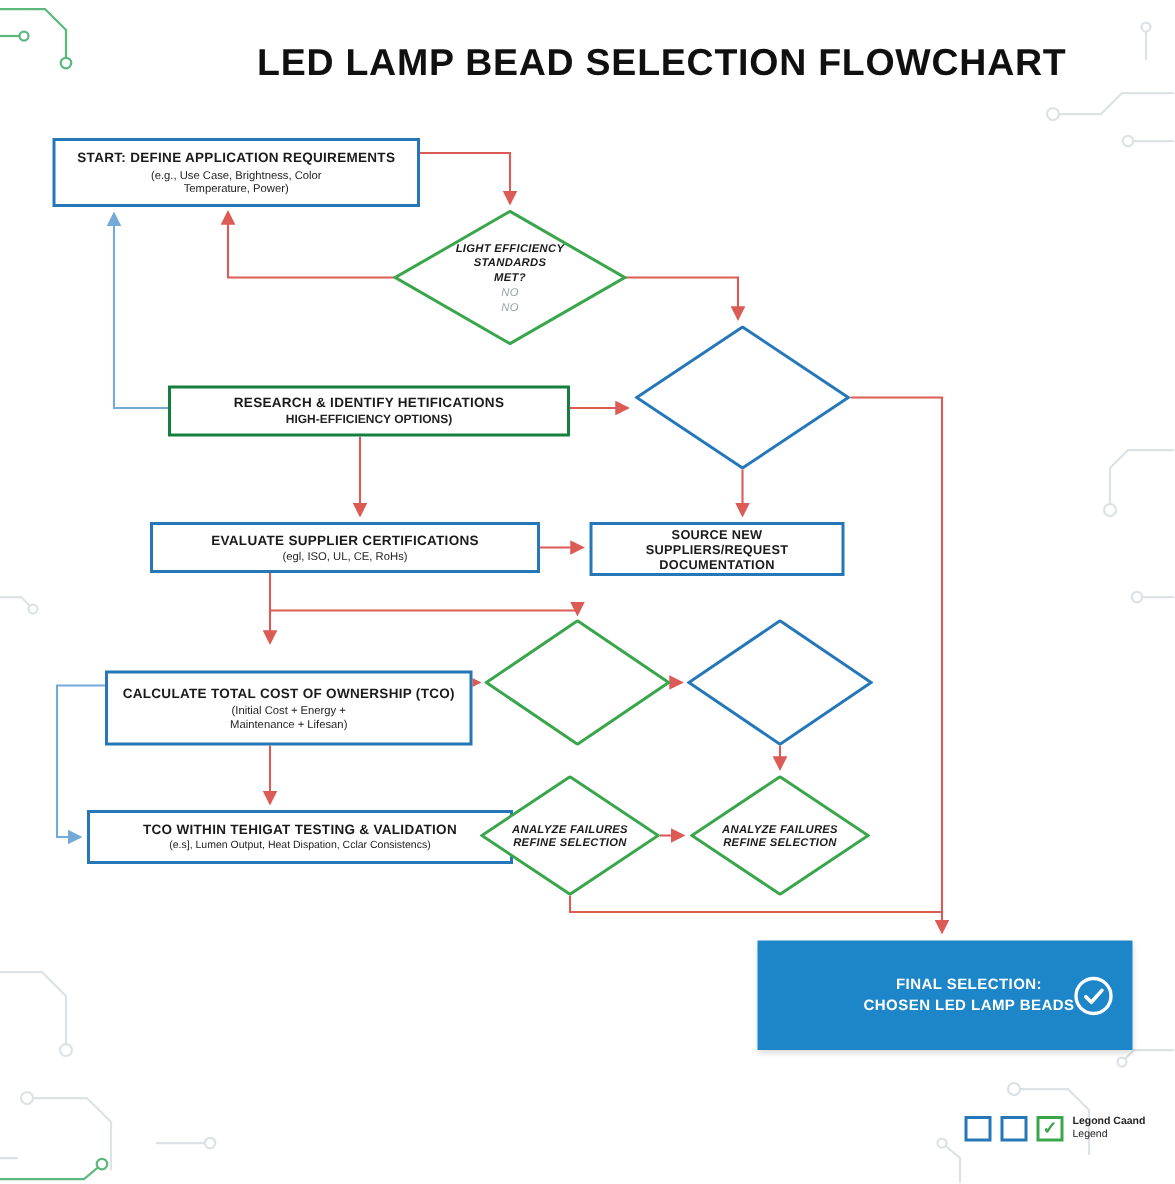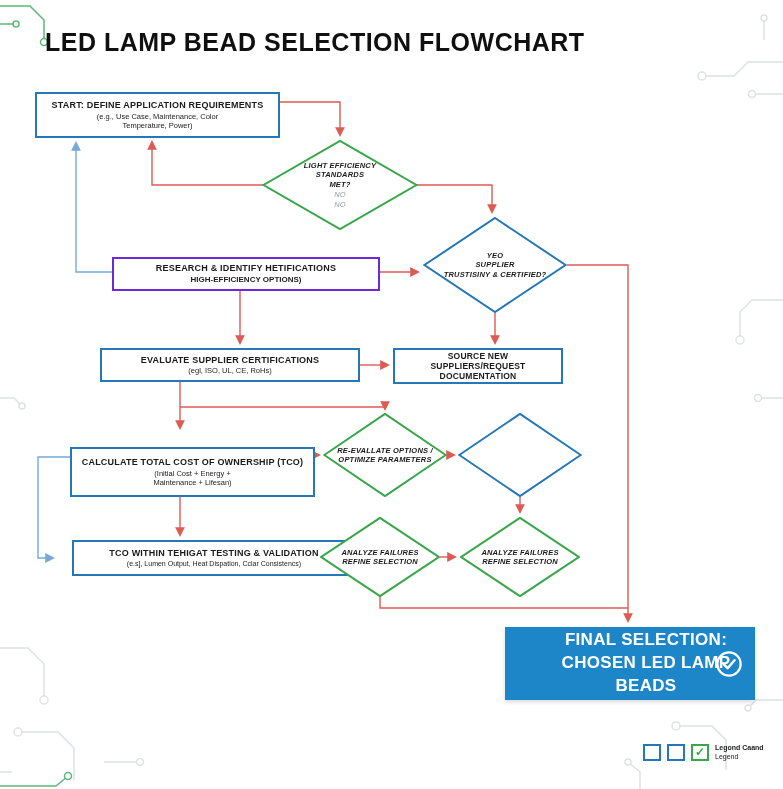--- a/index.html
+++ b/index.html
@@ -10,31 +10,31 @@
   #bg-svg{position:absolute;left:0;top:0;width:783px;height:789px;z-index:0;}
   .trace{fill:none;stroke:#dde2e6;stroke-width:1.5;}
   .trace-dot{fill:#ffffff;stroke:#dde2e6;stroke-width:1.5;}
   .trace.green{stroke:#5cb87c;}
   .trace-dot.green{stroke:#5cb87c;}
   .arrow{fill:none;stroke-width:1.4;}
   .arrow.red{stroke:#dd5b55;}
   .arrow.blue{stroke:#74a9d8;}
 
   .page-title{
-    position:absolute;left:0;top:28px;width:711px;text-align:left;
-    font-size:25px;font-weight:800;letter-spacing:.5px;color:#101010;z-index:2;margin-left:45px;
+    position:absolute;left:0;top:28px;width:711px;text-align:right;
+    font-size:25px;font-weight:800;letter-spacing:.5px;color:#101010;z-index:2;
   }
 
   .node{
     position:absolute;z-index:2;box-sizing:border-box;background:#ffffff;
     display:flex;flex-direction:column;align-items:center;justify-content:center;
     text-align:center;padding:3px 6px;line-height:1.2;
   }
   .node.blue{border:2px solid #2577b8;}
-  .node.green{border:2px solid #6d28d9;text-align:center;}
+  .node.green{border:2px solid #15803d;text-align:center;}
   .node .t{font-weight:700;font-size:9px;letter-spacing:.2px;}
   .node .s{font-weight:400;font-size:7.5px;color:#222;margin-top:1px;}
   .node .s.bold{font-weight:700;font-size:8px;}
 
   .diamond{position:absolute;z-index:2;}
   .dshape{position:absolute;left:0;top:0;width:100%;height:100%;}
   .diamond polygon{fill:#ffffff;stroke-width:2;vector-effect:non-scaling-stroke;}
   .diamond.green polygon{stroke:#3aa64b;}
   .diamond.blue polygon{stroke:#2577b8;}
   .dtext{
@@ -42,21 +42,21 @@
     display:flex;flex-direction:column;align-items:center;justify-content:center;
     text-align:center;font-weight:700;font-size:7.5px;line-height:1.25;letter-spacing:.2px;font-style:italic;
   }
   .no-text{font-weight:400;color:#9aa0a6;font-size:7.5px;margin-top:1px;}
 
   .final{
     position:absolute;z-index:2;box-sizing:border-box;background:#1d86c8;color:#ffffff;
     display:flex;flex-direction:column;align-items:center;justify-content:center;
     text-align:center;line-height:1.35;box-shadow:0 2px 4px rgba(0,0,0,.15);
   }
-  .final .f1,.final .f2{font-weight:800;font-size:17px;letter-spacing:.3px;margin-left:32px;}
+  .final .f1,.final .f2{font-weight:800;font-size:10px;letter-spacing:.3px;margin-left:32px;}
   .final .check{position:absolute;right:12px;top:50%;transform:translateY(-50%);width:28px;height:28px;}
 
   .preline{white-space:pre-line;}
 
   .legend{
     position:absolute;left:643px;top:743px;z-index:2;display:flex;align-items:center;gap:6px;
   }
   .lg-sq{width:18px;height:17px;box-sizing:border-box;background:#fff;display:flex;align-items:center;justify-content:center;}
   .lg-sq.blue{border:2px solid #2577b8;}
   .lg-sq.green{border:2px solid #3aa64b;color:#3aa64b;font-size:12px;font-weight:700;}
@@ -138,21 +138,21 @@
   <g>
     <path class="arrow blue" d="M 112 272 H 76 V 143" marker-end="url(#ar-blue)"></path>
     <path class="arrow blue" d="M 70 457 H 38 V 558 H 53" marker-end="url(#ar-blue)"></path>
   </g>
 </svg>
 
 <div class="page-title">LED LAMP BEAD SELECTION FLOWCHART</div>
 
 <div class="node blue" style="left:35px;top:92px;width:245px;height:46px">
   <div class="t">START: DEFINE APPLICATION REQUIREMENTS</div>
-  <div class="s preline">(e.g., Use Case, Maintenance, Color
+  <div class="s preline">(e.g., Use Case, Brightness, Color
 Temperature, Power)</div>
 </div>
 
 <div class="node green" style="left:112px;top:257px;width:268px;height:34px">
   <div class="t">RESEARCH &amp; IDENTIFY HETIFICATIONS</div>
   <div class="s bold">HIGH-EFFICIENCY OPTIONS)</div>
 </div>
 
 <div class="node blue" style="left:100px;top:348px;width:260px;height:34px">
   <div class="t">EVALUATE SUPPLIER CERTIFICATIONS</div>
@@ -163,21 +163,21 @@
   <div class="t preline" style="font-size:8.5px">SOURCE NEW SUPPLIERS/REQUEST
 DOCUMENTATION</div>
 </div>
 
 <div class="node blue" style="left:70px;top:447px;width:245px;height:50px">
   <div class="t">CALCULATE TOTAL COST OF OWNERSHIP (TCO)</div>
   <div class="s preline">(Initial Cost + Energy +
 Maintenance + Lifesan)</div>
 </div>
 
-<div class="node blue" style="left:72px;top:540px;width:284px;height:36px">
+<div class="node blue" style="left:58px;top:540px;width:284px;height:36px">
   <div class="t">TCO WITHIN TEHIGAT TESTING &amp; VALIDATION</div>
   <div class="s" style="font-size:7px">(e.s], Lumen Output, Heat Dispation, Cclar Consistencs)</div>
 </div>
 
 <div class="diamond green" style="left:262px;top:140px;width:156px;height:90px">
   <svg class="dshape" viewBox="0 0 100 100" preserveAspectRatio="none">
       <polygon points="50,1 99,50 50,99 1,50"></polygon>
     </svg>
   <div class="dtext">
     <div class="preline">LIGHT EFFICIENCY
@@ -185,35 +185,26 @@
 MET?</div>
     <div class="no-text preline">NO
 NO</div>
   </div>
 </div>
 
 <div class="diamond blue" style="left:423px;top:217px;width:144px;height:96px">
   <svg class="dshape" viewBox="0 0 100 100" preserveAspectRatio="none">
       <polygon points="50,1 99,50 50,99 1,50"></polygon>
     </svg>
-  <div class="dtext">
-    <div class="preline">YEO
-SUPPLIER
-TRUSTISINY &amp; CERTIFIED?</div>
-  </div>
 </div>
 
 <div class="diamond green" style="left:323px;top:413px;width:124px;height:84px">
   <svg class="dshape" viewBox="0 0 100 100" preserveAspectRatio="none">
       <polygon points="50,1 99,50 50,99 1,50"></polygon>
     </svg>
-  <div class="dtext">
-    <div class="preline">RE-EVALLATE OPTIONS /
-OPTIMIZE PARAMETERS</div>
-  </div>
 </div>
 
 <div class="diamond blue" style="left:458px;top:413px;width:124px;height:84px">
   <svg class="dshape" viewBox="0 0 100 100" preserveAspectRatio="none">
       <polygon points="50,1 99,50 50,99 1,50"></polygon>
     </svg>
 </div>
 
 <div class="diamond green" style="left:320px;top:517px;width:120px;height:80px">
   <svg class="dshape" viewBox="0 0 100 100" preserveAspectRatio="none">

